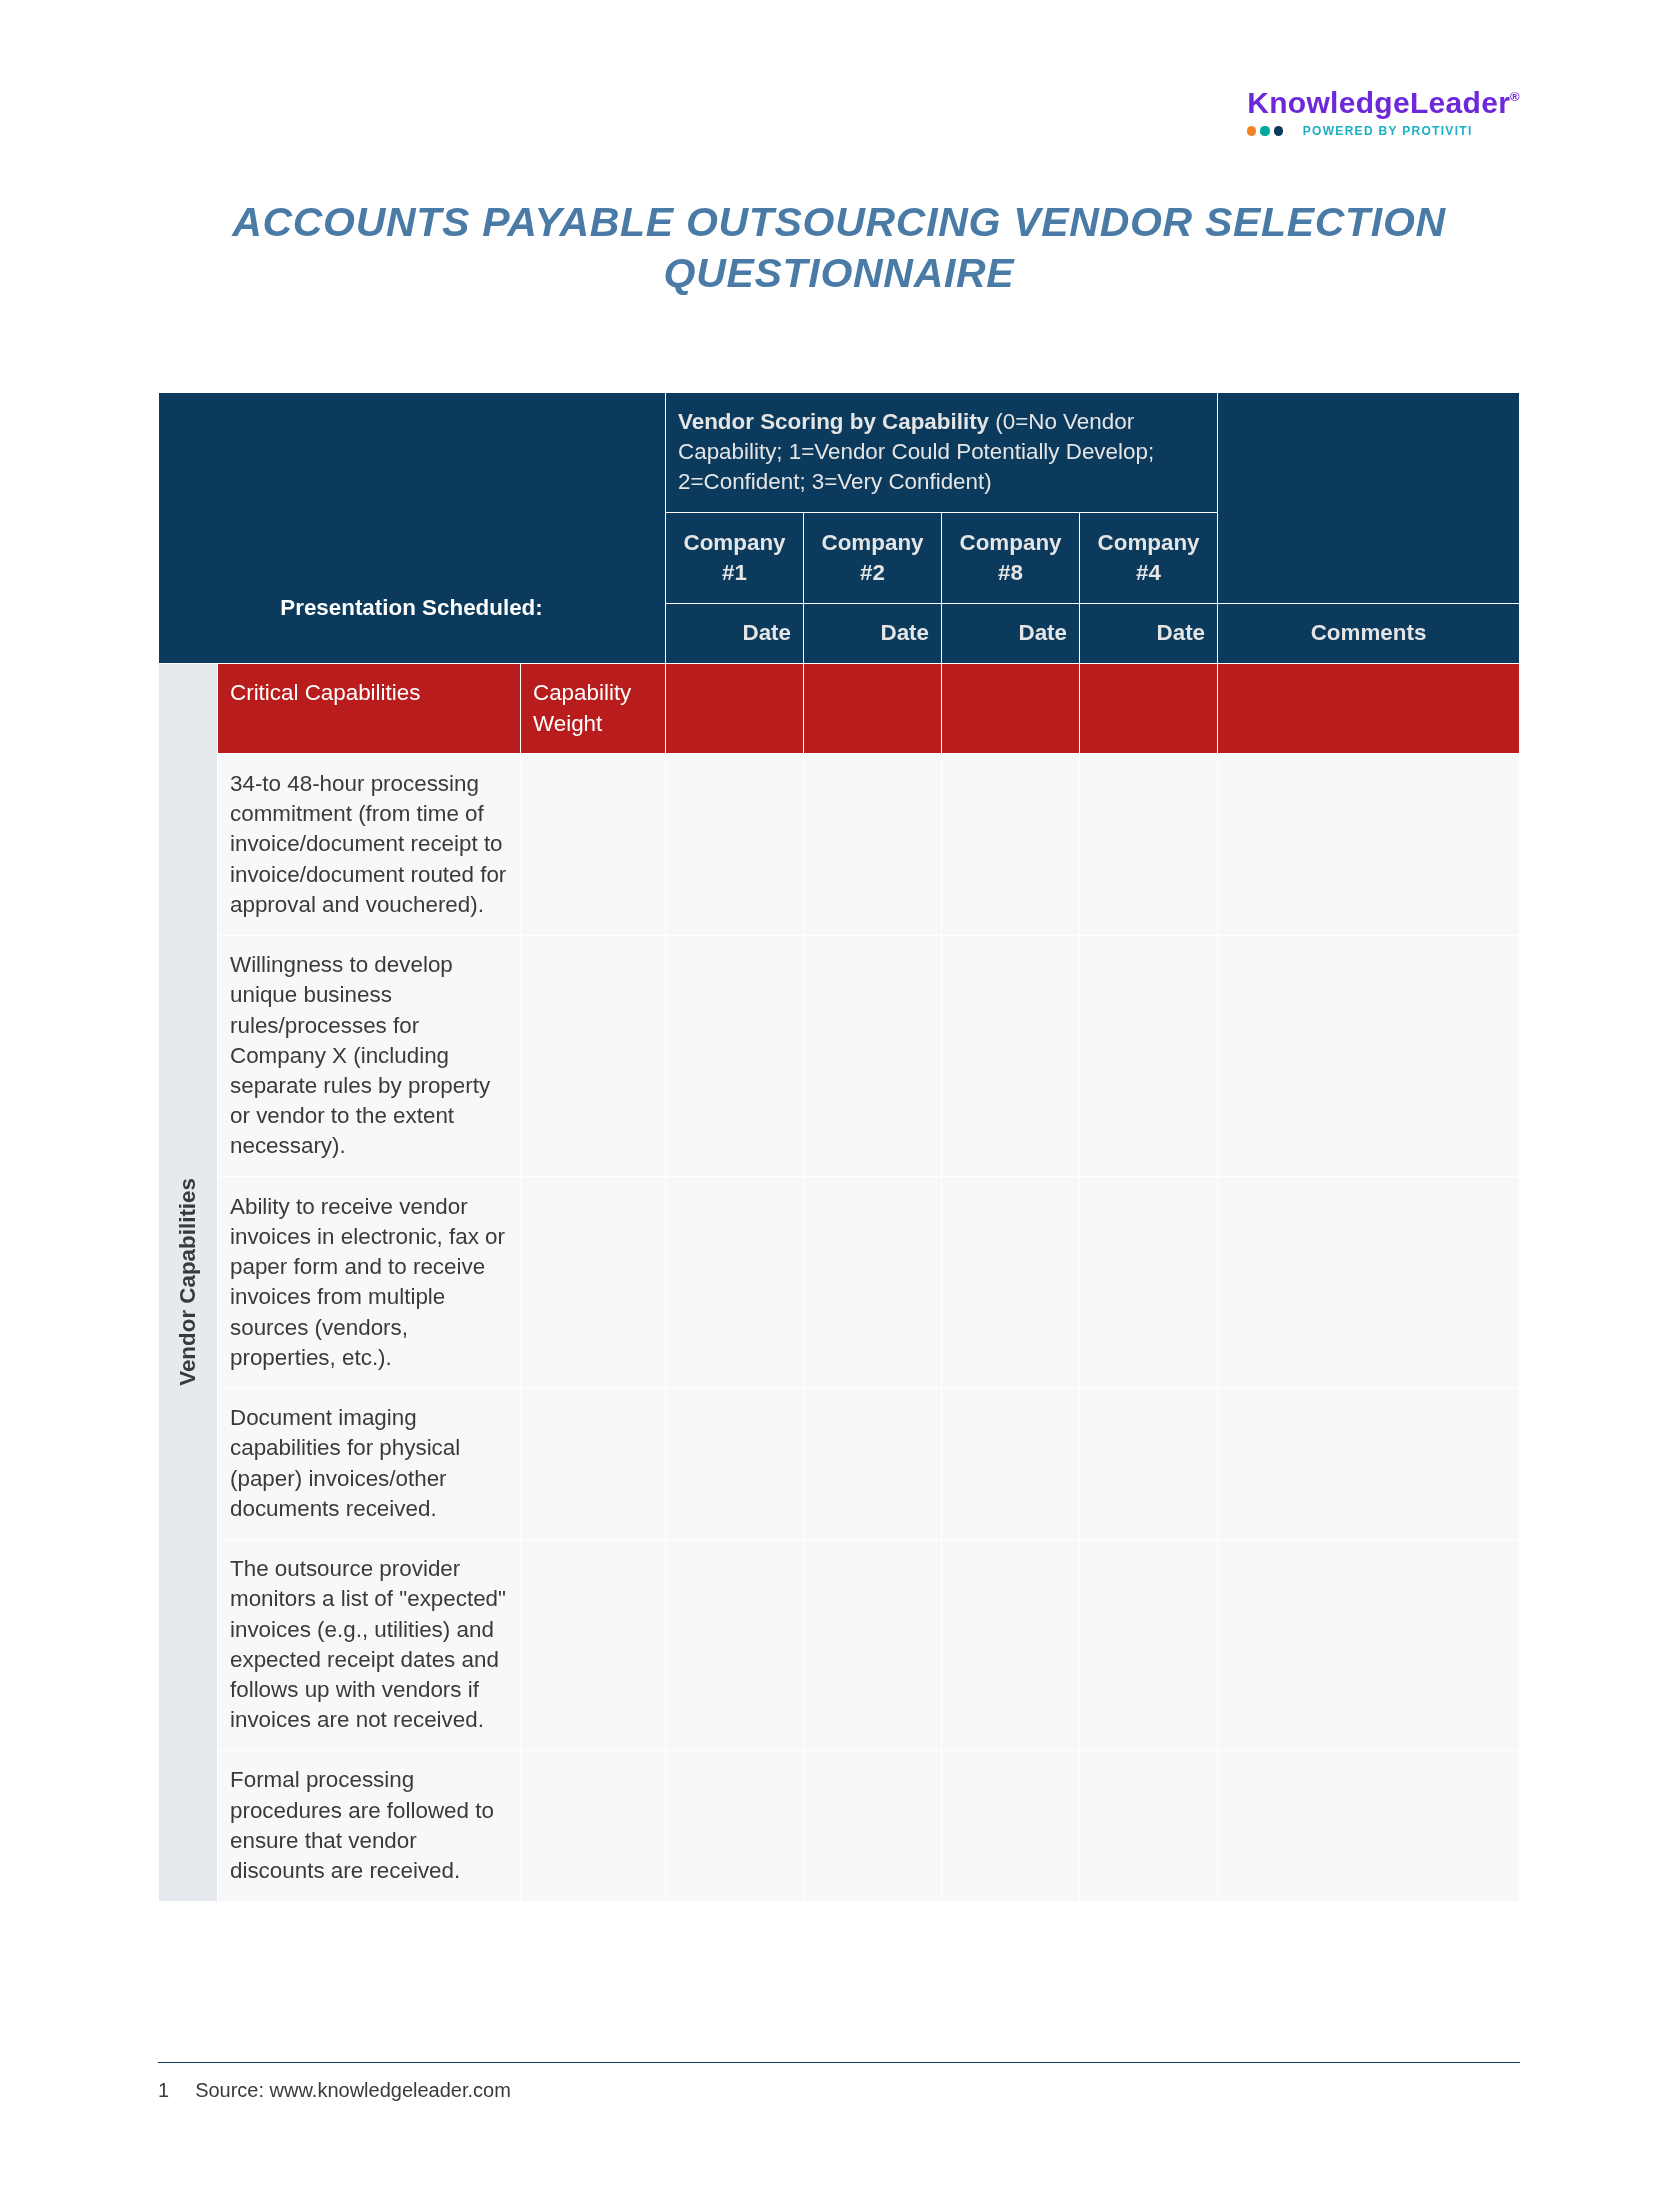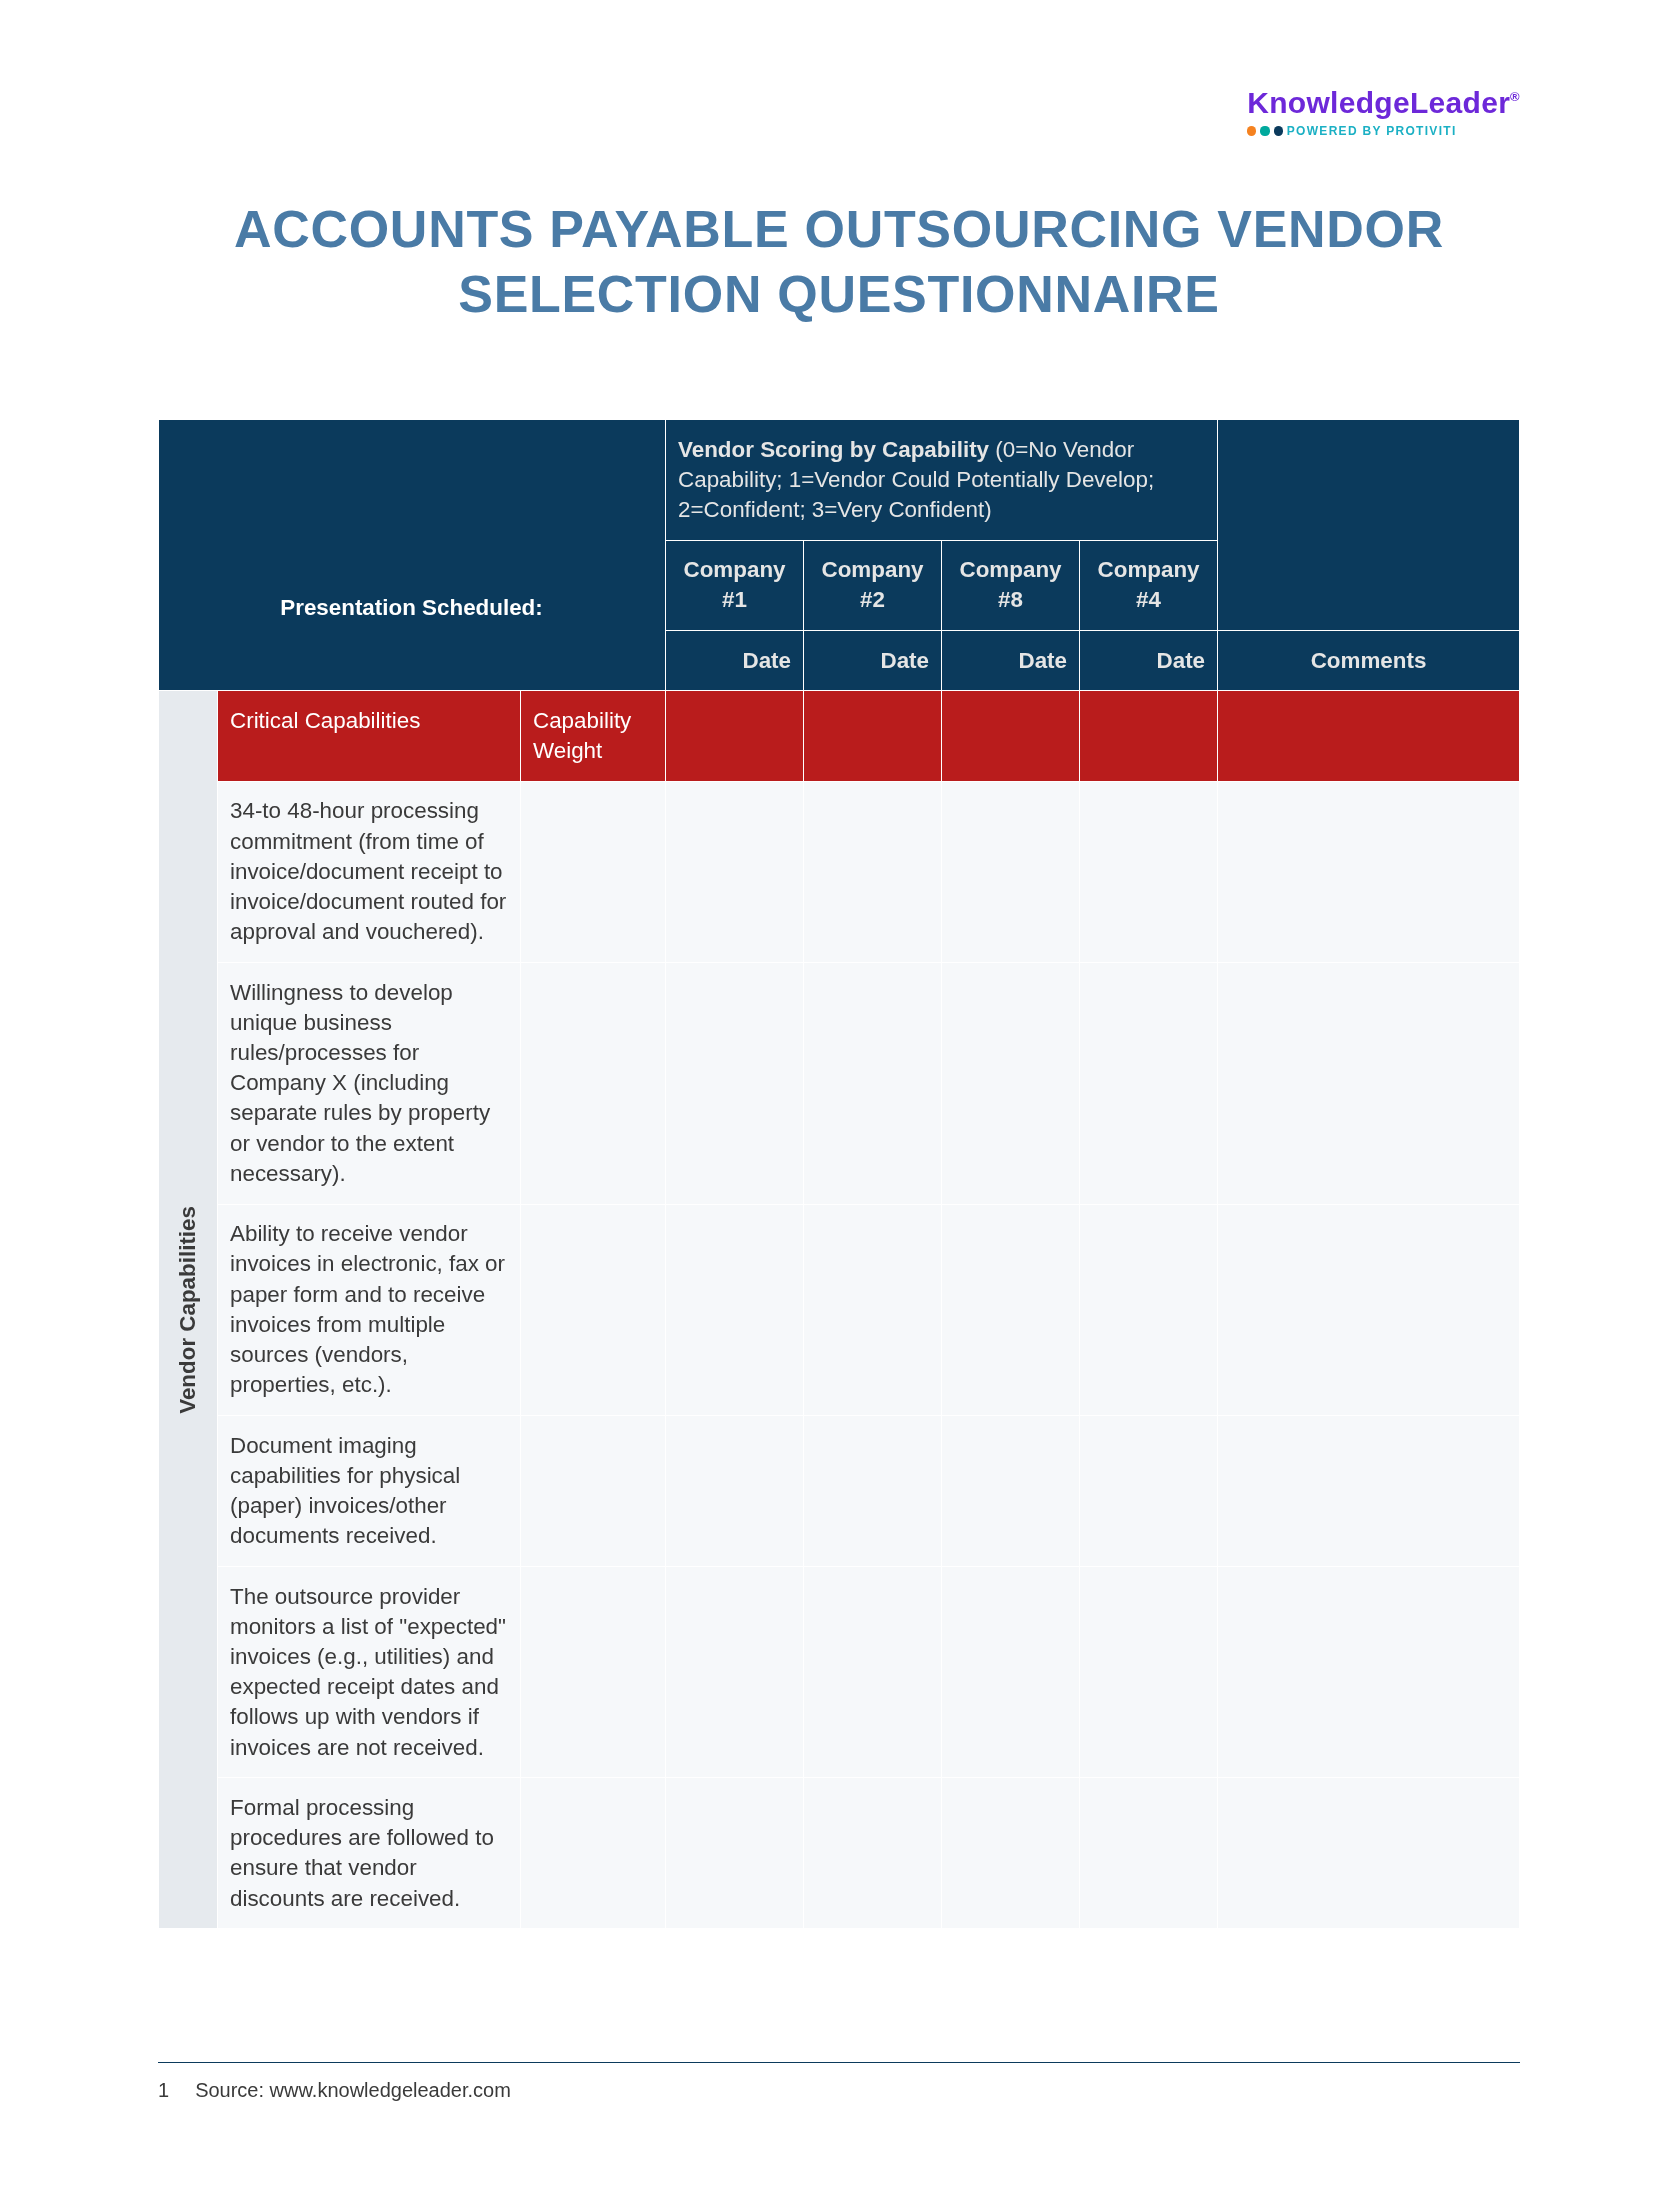--- a/index.html
+++ b/index.html
@@ -25,43 +25,44 @@
   }
   .brand-name .reg {
     font-size: 13px;
     vertical-align: top;
     position: relative;
     top: 2.6px;
   }
   .brand-sub {
     display: flex;
     align-items: center;
-    gap: 4px;
+    gap: 20px;
     margin-top: 4px;
   }
   .dots { display: flex; gap: 4px; }
   .dot { width: 9.2px; height: 9.2px; border-radius: 50%; display: inline-block; }
   .d1 { background: #f58220; }
   .d2 { background: #00a99d; }
   .d3 { background: #0b3a5c; }
   .brand-tag {
     font-size: 12px;
     letter-spacing: 1.3px;
     color: #1bb0c4;
     font-weight: 600;
   }
   h1.title {
     text-align: center;
     color: #4a7ba6;
-    font-size: 52px;
+    font-size: 41px;
     font-weight: 700;
     letter-spacing: 0.7px;
     margin-top: 79px;
     margin-bottom: 92px;
     line-height: 1.25;
+    font-style: italic;
   }
   table.main {
     width: 100%;
     border-collapse: collapse;
     table-layout: fixed;
   }
   table.main td, table.main th {
     border: 0.7px solid #fff;
     vertical-align: top;
     padding: 14.5px 12px;

